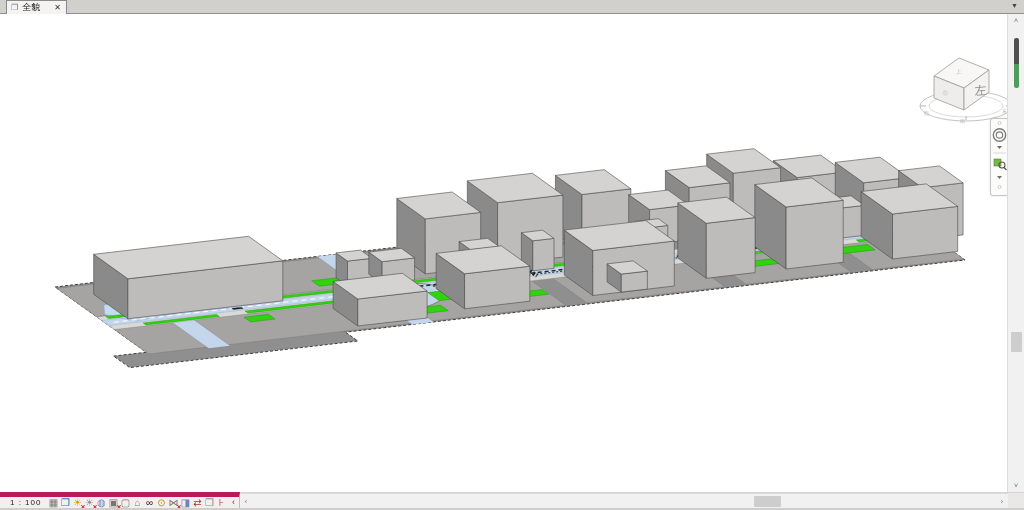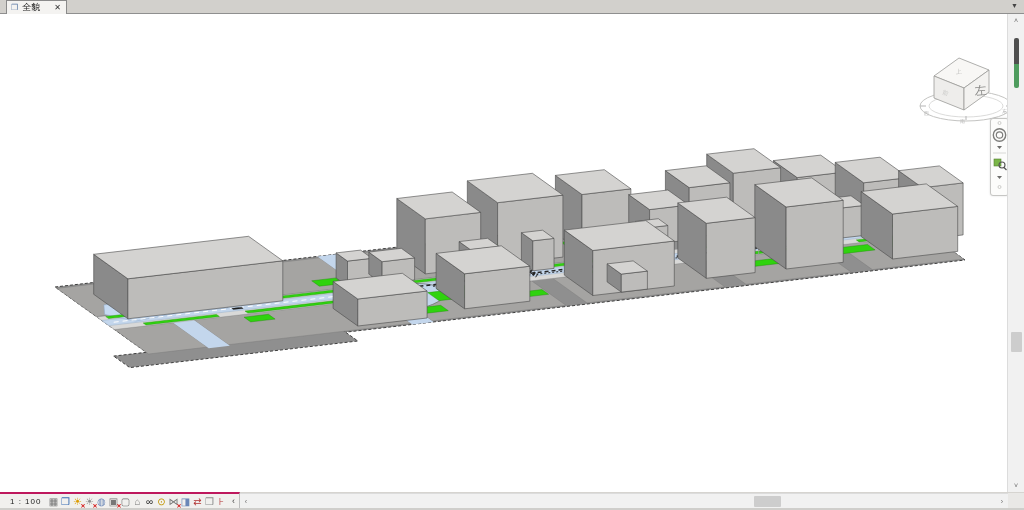--- a/index.html
+++ b/index.html
@@ -40,21 +40,21 @@
   #vsb-thumb { left:3px; top:318px; width:11px; height:20px; }
   #hsb-thumb { left:514px; top:2px; width:27px; height:11px; }
   #odd-indicator { position:absolute; left:1014px; top:38px; width:5px; height:50px;
     border-radius:2px; overflow:hidden; }
   #odd-indicator .oi-top { width:100%; height:52%; background:#4f4f4f; }
   #odd-indicator .oi-bot { width:100%; height:48%; background:#4e9c5e; }
   #corner-grip { position:absolute; left:1008px; top:493px; width:16px; height:15px; background:#e9e8e6; }
 
   
   #viewbar { position:absolute; left:0; top:492px; width:240px; height:16px;
-    background:#f1f0ee; border-top:2px solid #be185d; border-right:1px solid #bdbdbd;
+    background:#f1f0ee; border-top:5px solid #be185d; border-right:1px solid #bdbdbd;
     display:flex; align-items:center; }
   #scale-btn { font-size:8px; color:#222; padding:0 6px 0 10px; letter-spacing:1px;
     white-space:nowrap; cursor:pointer; }
   .vc-icon { position:relative; width:12px; height:13px; font-size:10px; line-height:13px;
     text-align:center; cursor:pointer; flex:0 0 auto; }
   .vc-icon .off-x { position:absolute; right:-2px; bottom:-1px; color:#d41414;
     font-size:6px; font-weight:bold; line-height:6px; }
   #bottom-strip { position:absolute; left:0; top:508px; width:1024px; height:2px; background:#cfcecb; }
 </style>
 </head>

